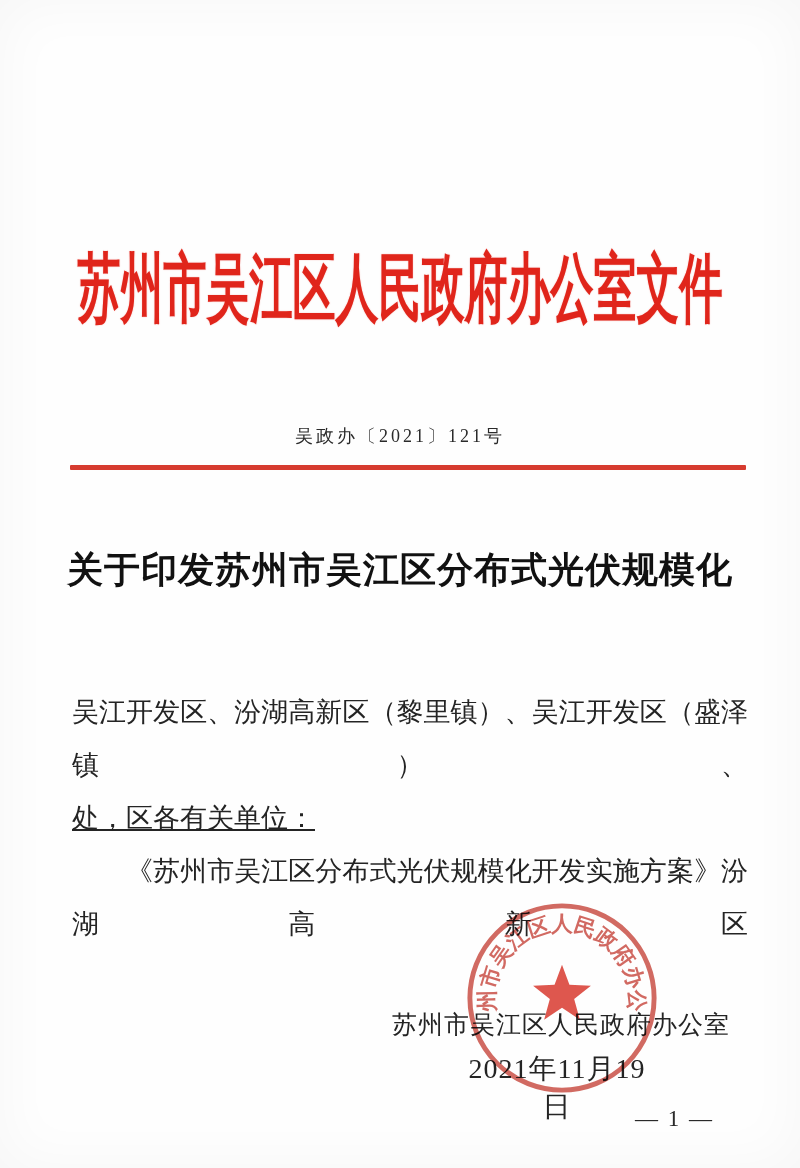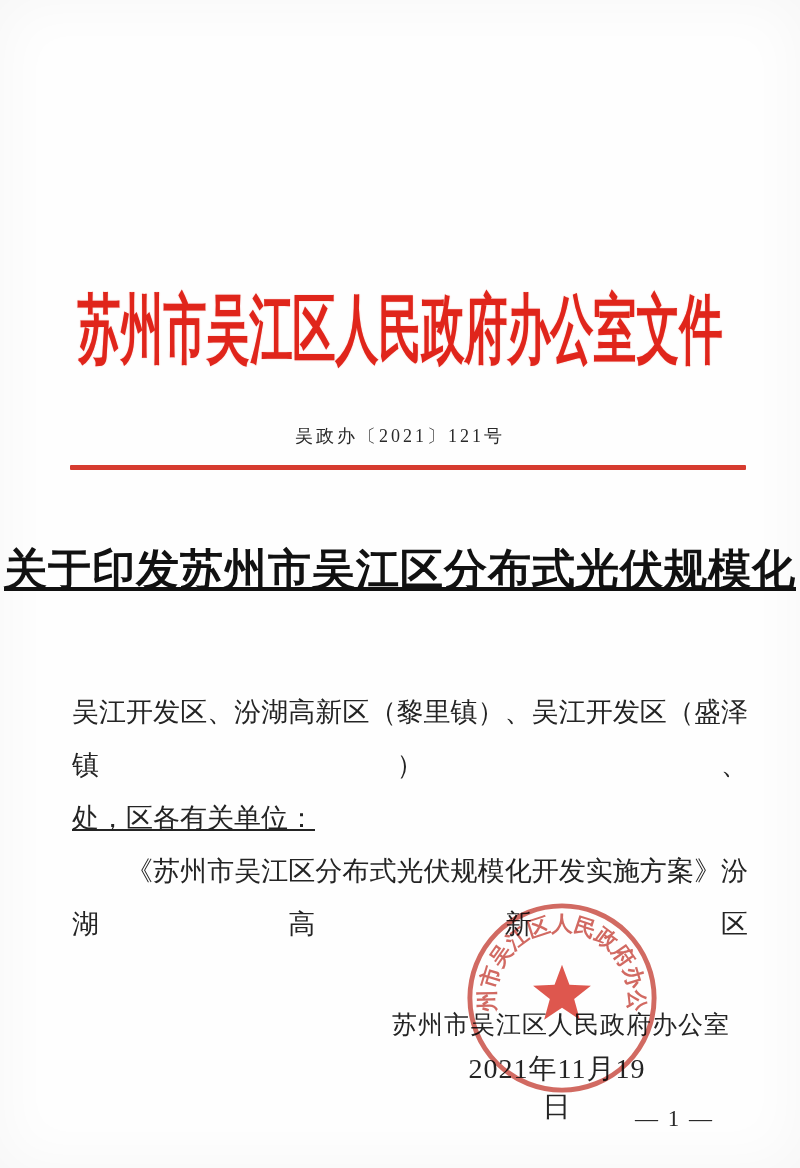--- a/index.html
+++ b/index.html
@@ -10,41 +10,41 @@
   }
   .page{
     position:relative;width:800px;height:1168px;overflow:hidden;
     background:#fefefe;
     box-shadow:inset 0 0 60px rgba(0,0,0,0.035);
     color:#262626;
   }
   
   .header-title{
     position:absolute;top:278px;left:0;width:800px;height:104px;
-    display:flex;align-items:center;justify-content:center;
+    display:flex;justify-content:center;
   }
   .header-title span{
     font-size:43px;font-weight:bold;color:#e0251b;
     letter-spacing:0px;white-space:nowrap;
     transform:scaleY(1.75);transform-origin:center;
     text-shadow:0 0 1px rgba(224,37,27,.4);
   }
   .doc-number{
     position:absolute;top:424px;left:0;width:800px;
     text-align:center;font-size:18px;color:#2a2a2a;letter-spacing:3px;
   }
   .red-line{
     position:absolute;top:465px;left:70px;width:676px;height:5px;
     background:#d63b2f;border-radius:1px;
   }
   
   .doc-title{
     position:absolute;top:538px;left:0;width:800px;
     text-align:center;font-weight:bold;color:#111;
-    font-size:43px;line-height:64px;letter-spacing:1px;text-decoration:underline;
+    font-size:36px;line-height:64px;letter-spacing:1px;
   }
   
   .body-text{
     position:absolute;top:686px;left:72px;width:676px;
     font-size:27px;line-height:53px;color:#242424;
   }
   .jline{text-align:justify;text-align-last:justify;}
   .plainline{text-align:left;text-decoration:underline;}
   .indent2{text-indent:2em;}
   

